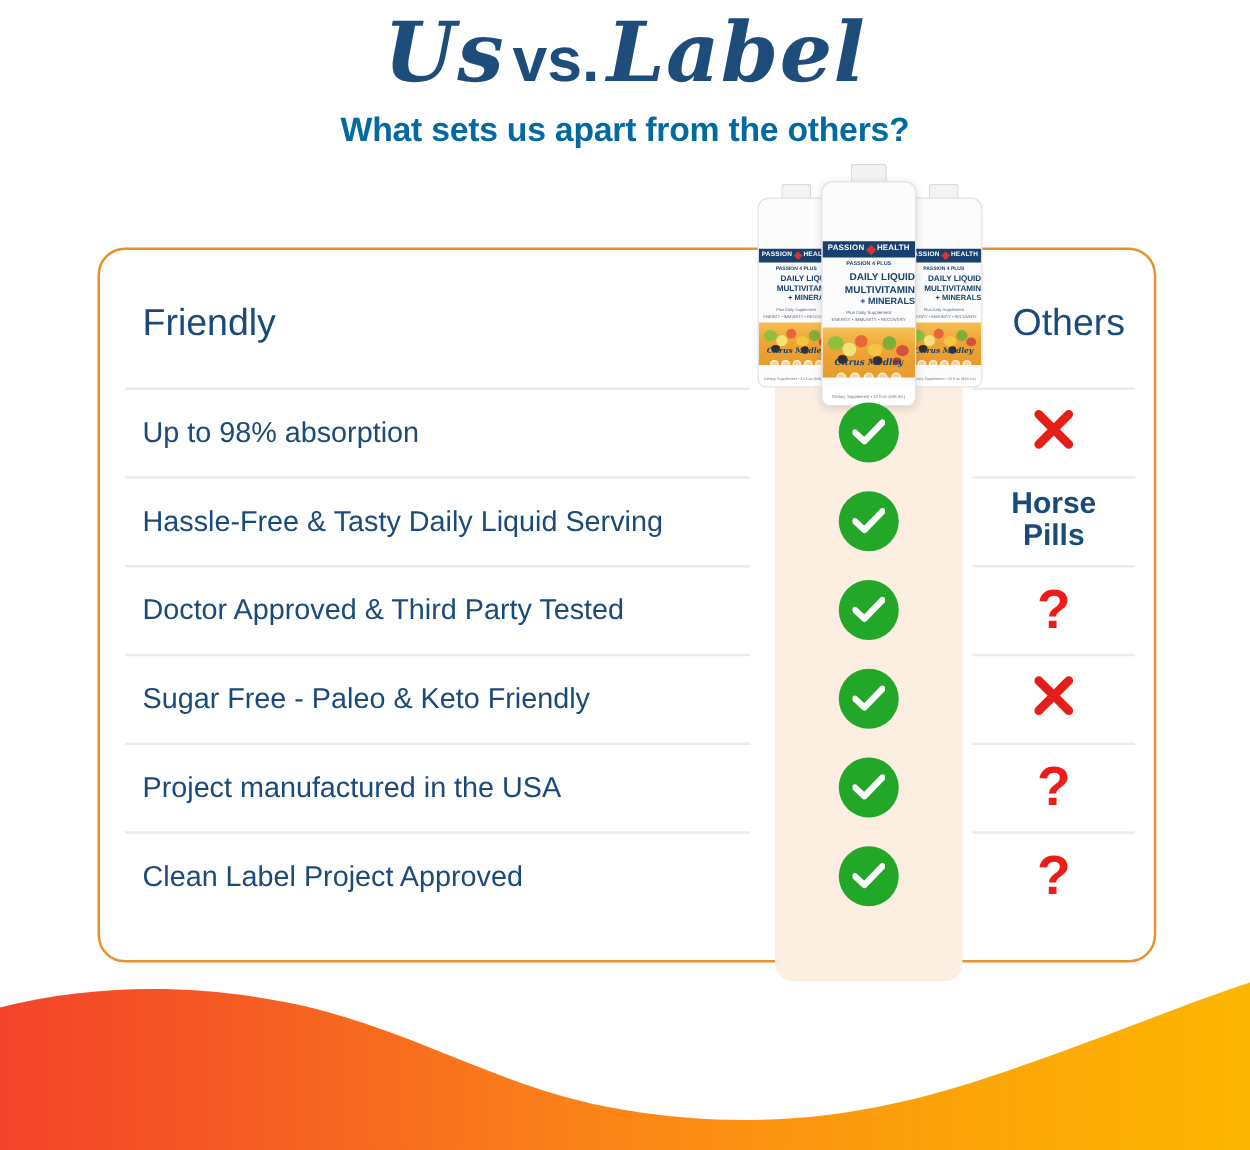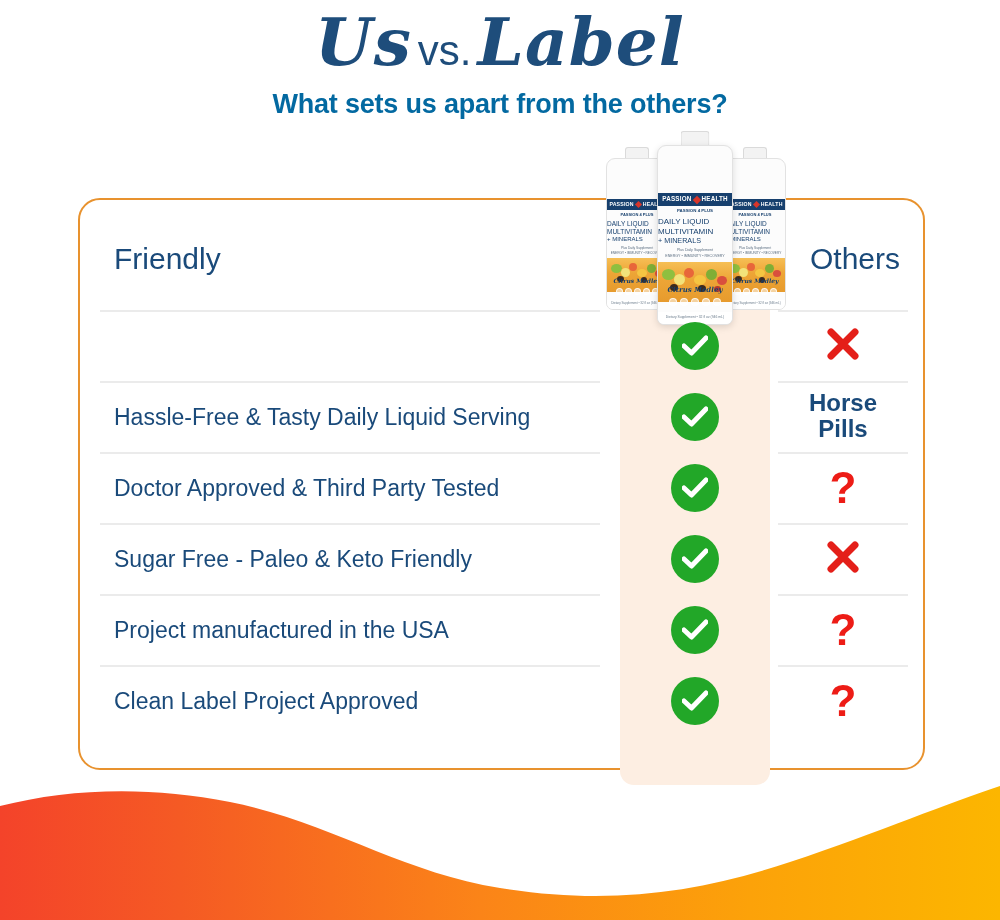--- a/index.html
+++ b/index.html
@@ -21,22 +21,22 @@
     color:#1e4d7b;
     letter-spacing:1px;
     line-height:1.05;
     margin-top:8px;
     white-space:nowrap;
   }
   #title .script { font-family:"DejaVu Serif", serif; font-style:italic; font-size:66px;margin-top:48px; }
   #title .vs {
     font-family:"Liberation Sans", sans-serif;
     font-style:normal;
-    font-weight:normal;
-    font-size:42px;
+    font-weight:bold;
+    font-size:50px;
     letter-spacing:0;
     padding:0 6px;
     text-align:right;
   }
   #subtitle {
     font-size:27px;
     font-weight:bold;
     color:#0369a1;
     margin-top:12px;
     letter-spacing:-0.2px;
@@ -136,22 +136,22 @@
   }
   .bottle .banner .dia {
     display:inline-block; width:5px; height:5px;
     background:#d8352a; transform:rotate(45deg);
   }
   .bottle .brandline {
     position:absolute; left:0; width:100%; text-align:center;
     font-size:4px; color:#17406e; font-weight:bold; line-height:1;
   }
   .bottle .product {
-    position:absolute; left:0; width:100%; text-align:left;
-    color:#17406e; font-weight:normal; line-height:1.15;
+    position:absolute; left:0; width:100%; text-align:right;
+    color:#17406e; font-weight:bold; line-height:1.15;
   }
   .bottle .tiny {
     position:absolute; left:0; width:100%; text-align:center;
     font-size:3.2px; color:#5a6d80; line-height:1.3;
   }
   .bottle .fruit {
     position:absolute; left:0; width:100%;
     background:linear-gradient(180deg,#f6bf55 0%,#eda536 45%,#e79b2d 100%);
   }
   .bottle .fruit .blob { position:absolute; border-radius:50%; }
@@ -306,20 +306,21 @@
 
 <div id="table">
   <div class="head-row">
     <div class="head-benefits">Friendly</div>
     <div class="head-others">Others</div>
   </div>
   <div id="rows">
       <div class="row" style="top: 112px;">
         <div class="divider-left"></div>
         <div class="divider-right"></div>
+        <div class="row-label">Up to 98% absorption</div>
         <div class="check">
           <svg width="26" height="22" viewBox="0 0 26 22">
             <path d="M2,11 L9.5,18 L24,3" fill="none" stroke="#ffffff" stroke-width="5" stroke-linecap="round" stroke-linejoin="round"></path>
           </svg>
         </div>
         <div class="other"><svg width="38" height="38" viewBox="0 0 38 38">
             <path d="M7,7 L31,31 M31,7 L7,31" stroke="#e41f19" stroke-width="7" stroke-linecap="round"></path>
           </svg></div>
       </div>
       <div class="row" style="top: 183px;">

